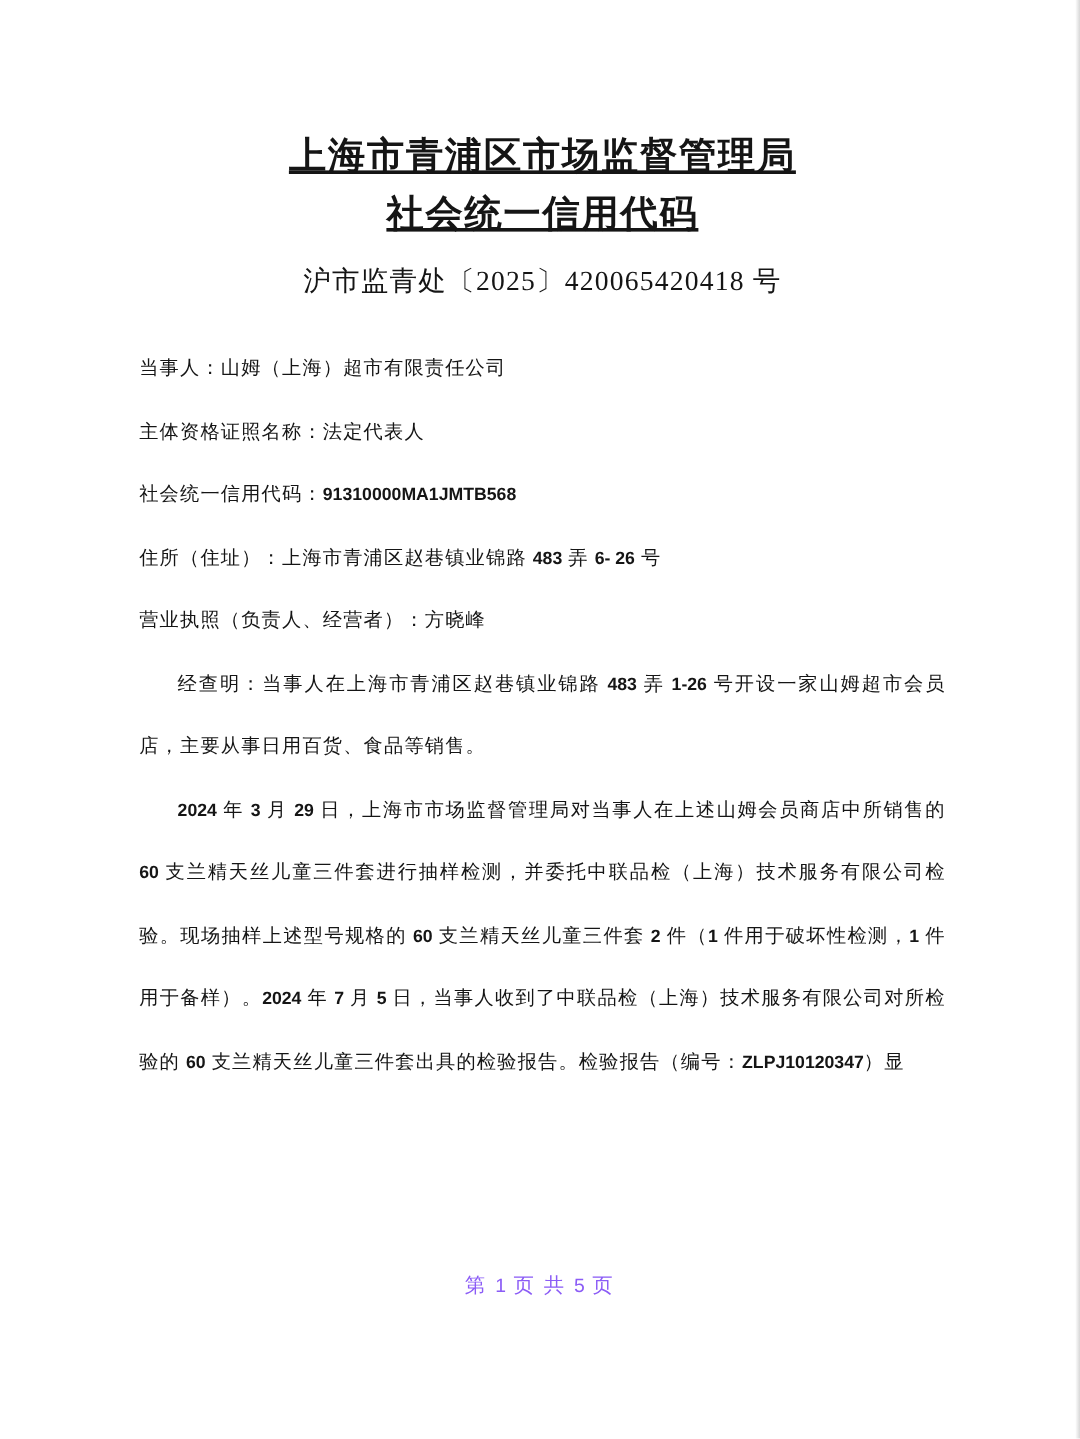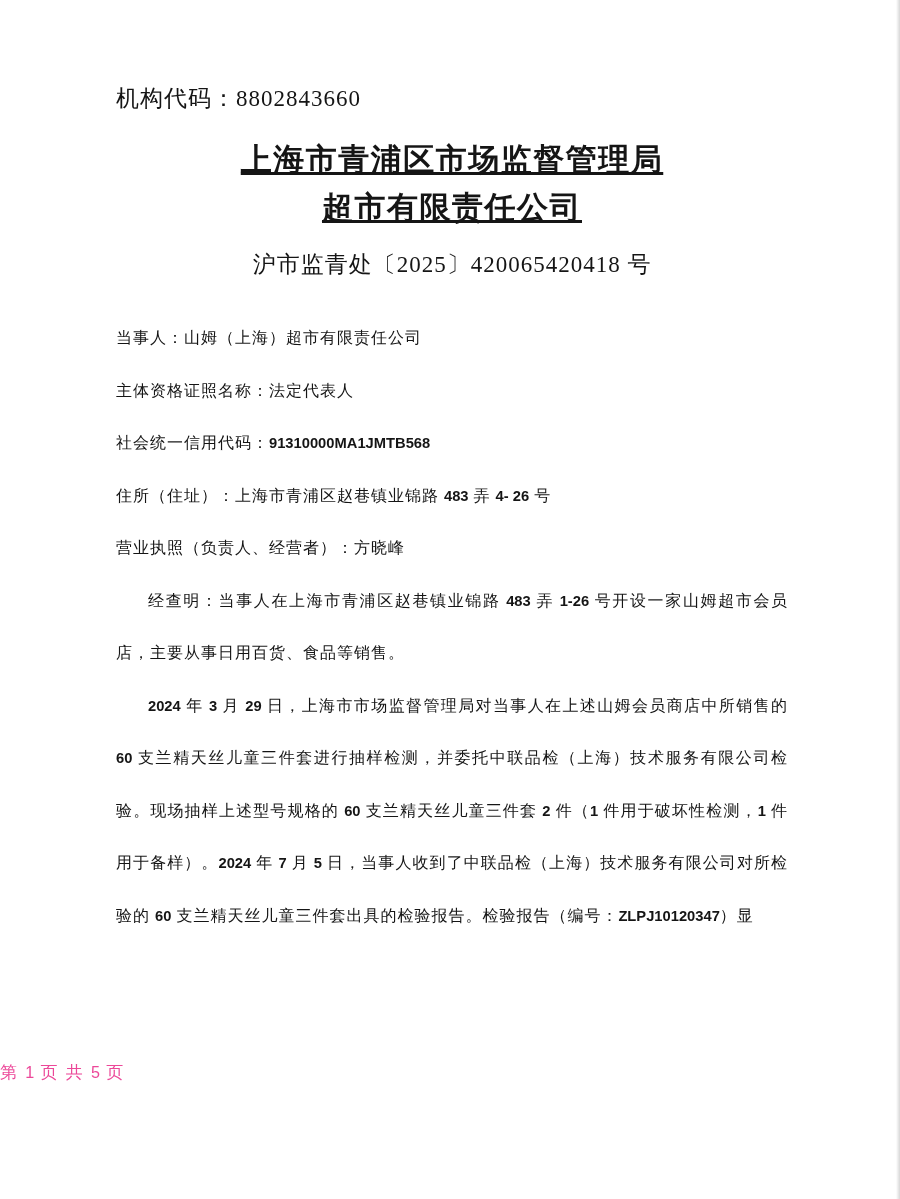--- a/index.html
+++ b/index.html
@@ -73,52 +73,51 @@
     font-weight: 700;
     font-size: 0.92em;
     letter-spacing: 0;
     margin-top: 25px;
   }
   .footer {
     position: absolute;
     left: 0;
     right: 0;
     top: 1060px;
-    text-align: left;
+    text-align: center;
     font-size: 17px;
     line-height: 24px;
     letter-spacing: 2px;
-    color: #ec4899;
+    color: #8b5cf6;
   }
   .footer .lat {
     font-family: "Liberation Sans", "DejaVu Sans", sans-serif;
     font-weight: 400;
     font-size: 0.95em;
     letter-spacing: 0;
   }
 </style>
 </head>
 <body>
 
 <div class="page">
 
-  <div class="org-code">机构代码：8802843660</div>
 
   <div class="title-block">
     <h1 class="title">上海市青浦区市场监督管理局</h1>
-    <h1 class="title">超市有限责任公司</h1>
+    <h1 class="title">社会统一信用代码</h1>
   </div>
 
   <div class="doc-no">沪市监青处〔2025〕420065420418 号</div>
 
   <div class="body-block">
     <div class="info-line rich">当事人：山姆（上海）超市有限责任公司</div>
     <div class="info-line rich">主体资格证照名称：法定代表人</div>
     <div class="info-line rich">社会统一信用代码：<span class="lat">91310000MA1JMTB568</span></div>
-    <div class="info-line rich">住所（住址）：上海市青浦区赵巷镇业锦路 <span class="lat">483</span> 弄 <span class="lat">4- 26</span> 号</div>
+    <div class="info-line rich">住所（住址）：上海市青浦区赵巷镇业锦路 <span class="lat">483</span> 弄 <span class="lat">6- 26</span> 号</div>
     <div class="info-line rich">营业执照（负责人、经营者）：方晓峰</div>
 
     <p class="para rich">经查明：当事人在上海市青浦区赵巷镇业锦路 <span class="lat">483</span> 弄 <span class="lat">1-26</span> 号开设一家山姆超市会员店，主要从事日用百货、食品等销售。</p>
     <p class="para rich"><span class="lat">2024</span> 年 <span class="lat">3</span> 月 <span class="lat">29</span> 日，上海市市场监督管理局对当事人在上述山姆会员商店中所销售的 <span class="lat">60</span> 支兰精天丝儿童三件套进行抽样检测，并委托中联品检（上海）技术服务有限公司检验。现场抽样上述型号规格的 <span class="lat">60</span> 支兰精天丝儿童三件套 <span class="lat">2</span> 件（<span class="lat">1</span> 件用于破坏性检测，<span class="lat">1</span> 件用于备样）。<span class="lat">2024</span> 年 <span class="lat">7</span> 月 <span class="lat">5</span> 日，当事人收到了中联品检（上海）技术服务有限公司对所检验的 <span class="lat">60</span> 支兰精天丝儿童三件套出具的检验报告。检验报告（编号：<span class="lat">ZLPJ10120347</span>）显</p>
   </div>
 
   <div class="footer rich">第 <span class="lat">1</span> 页 共 <span class="lat">5</span> 页</div>
 
 </div>
 

